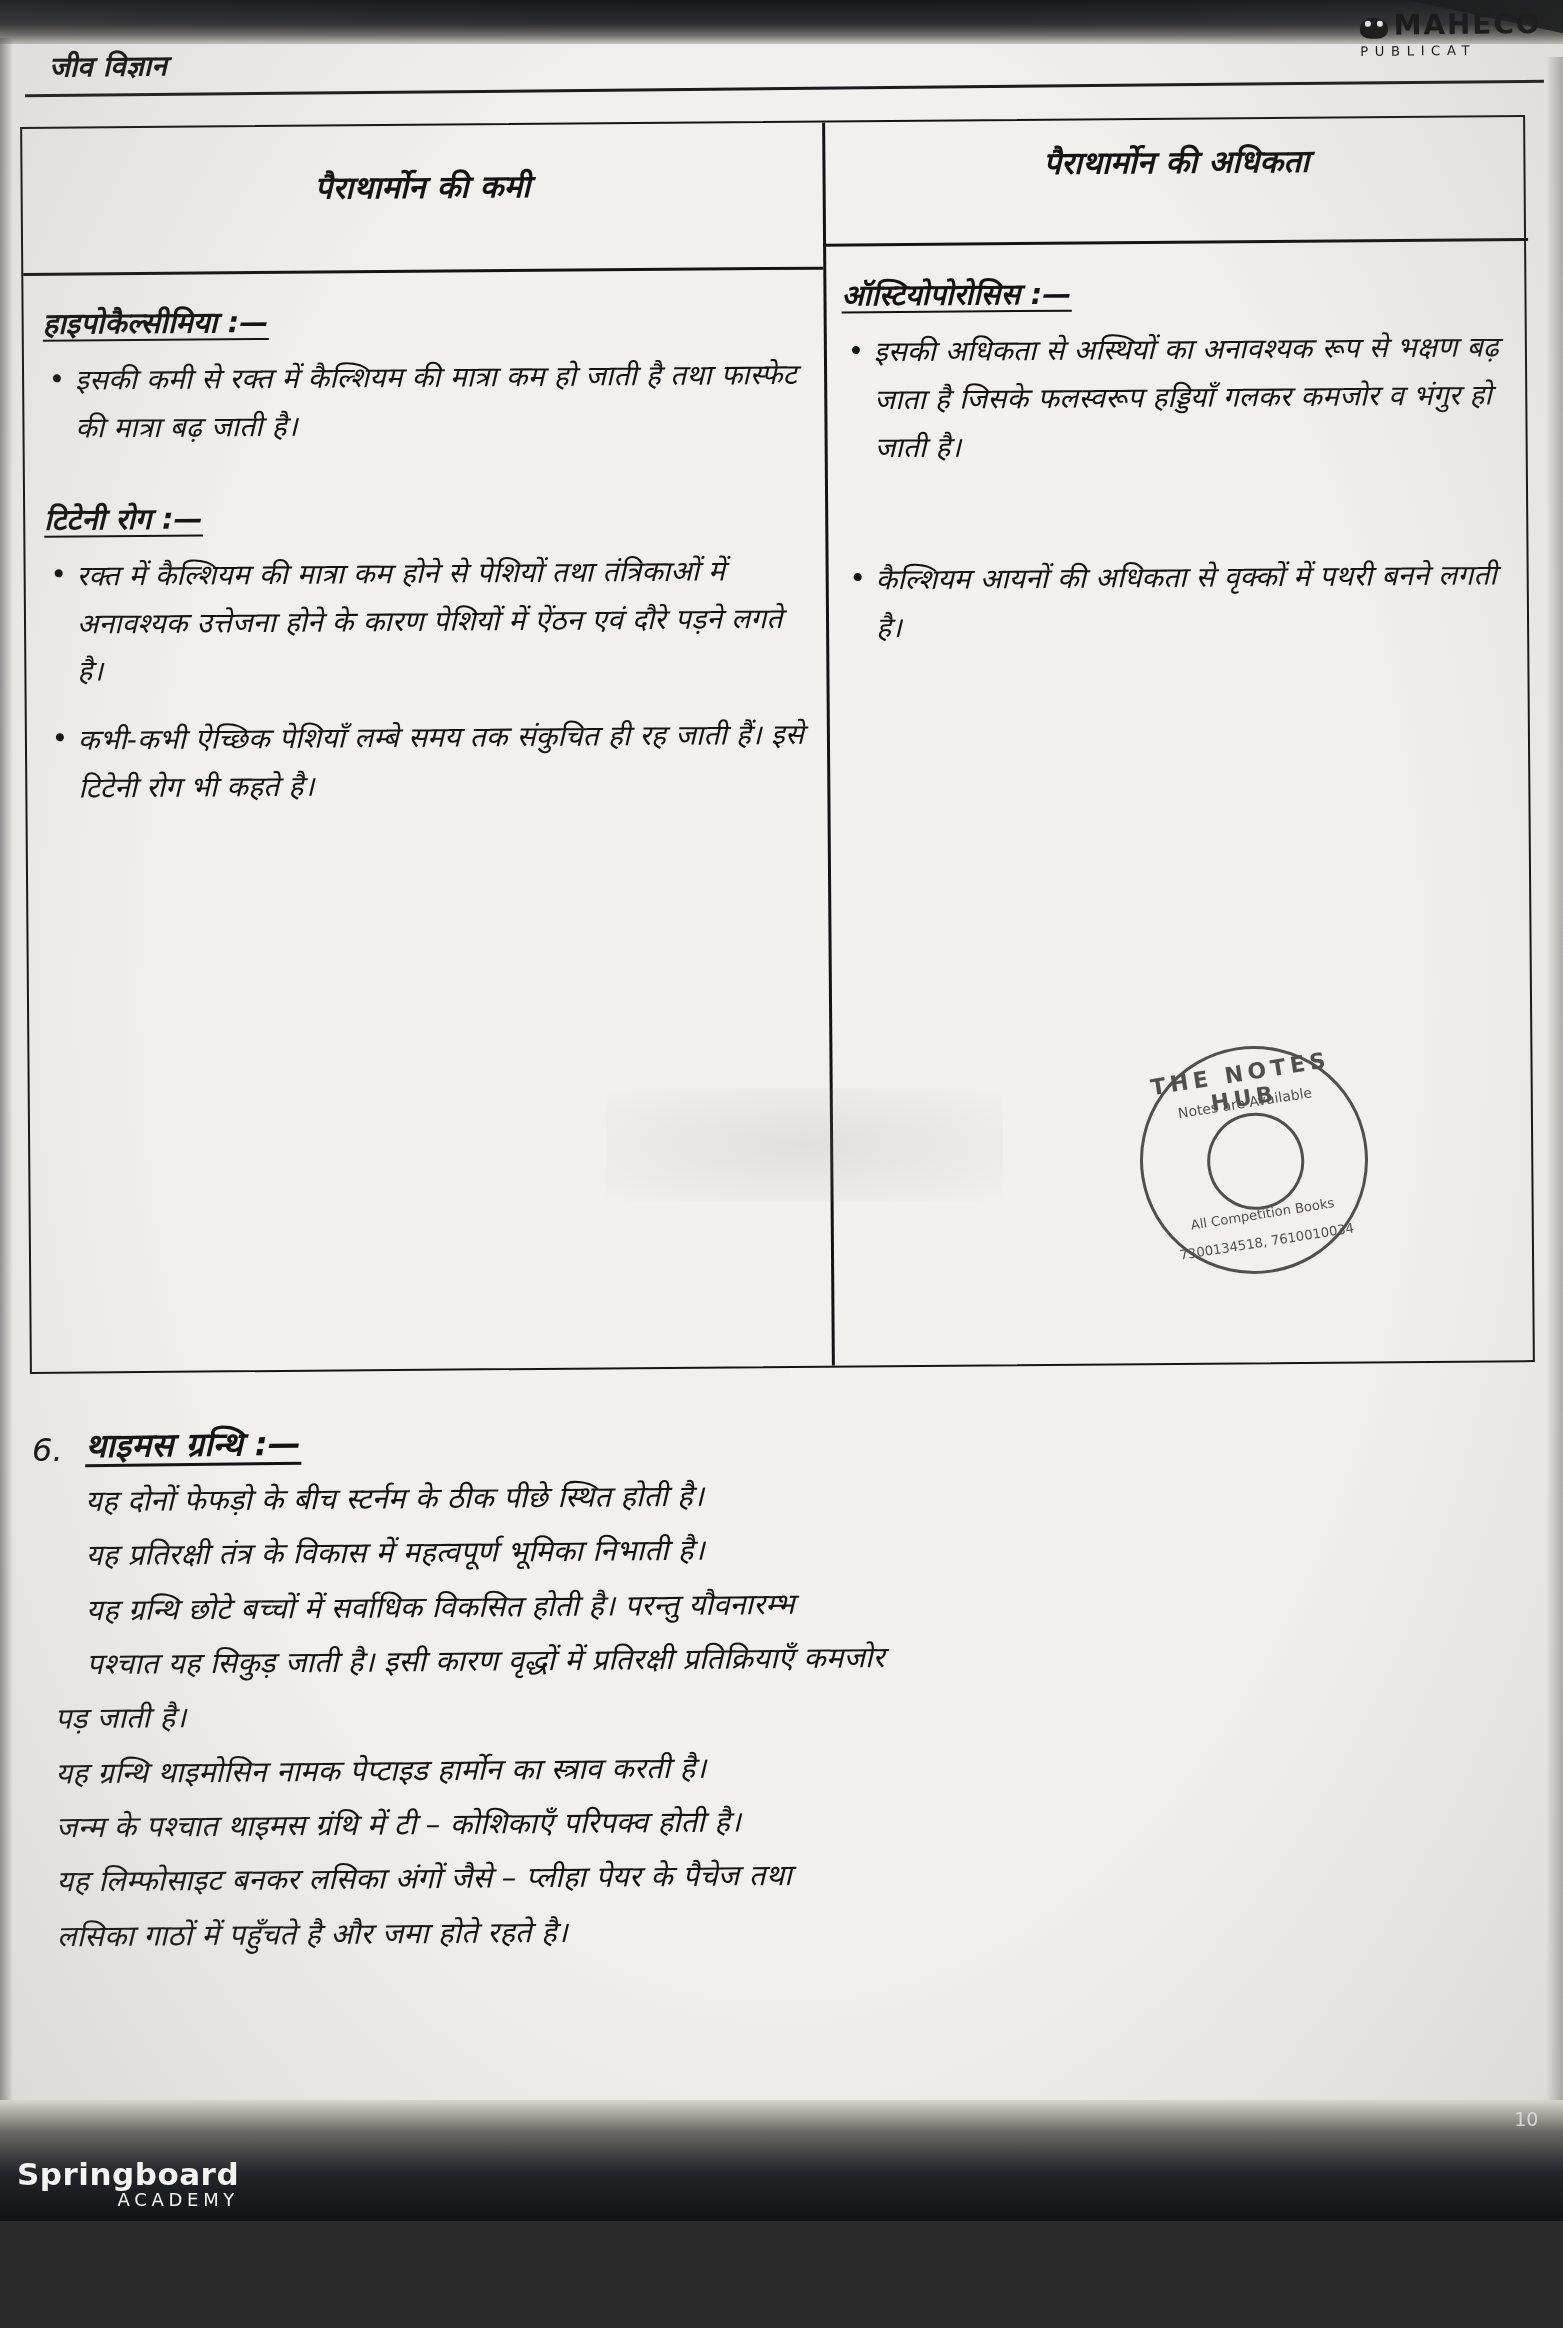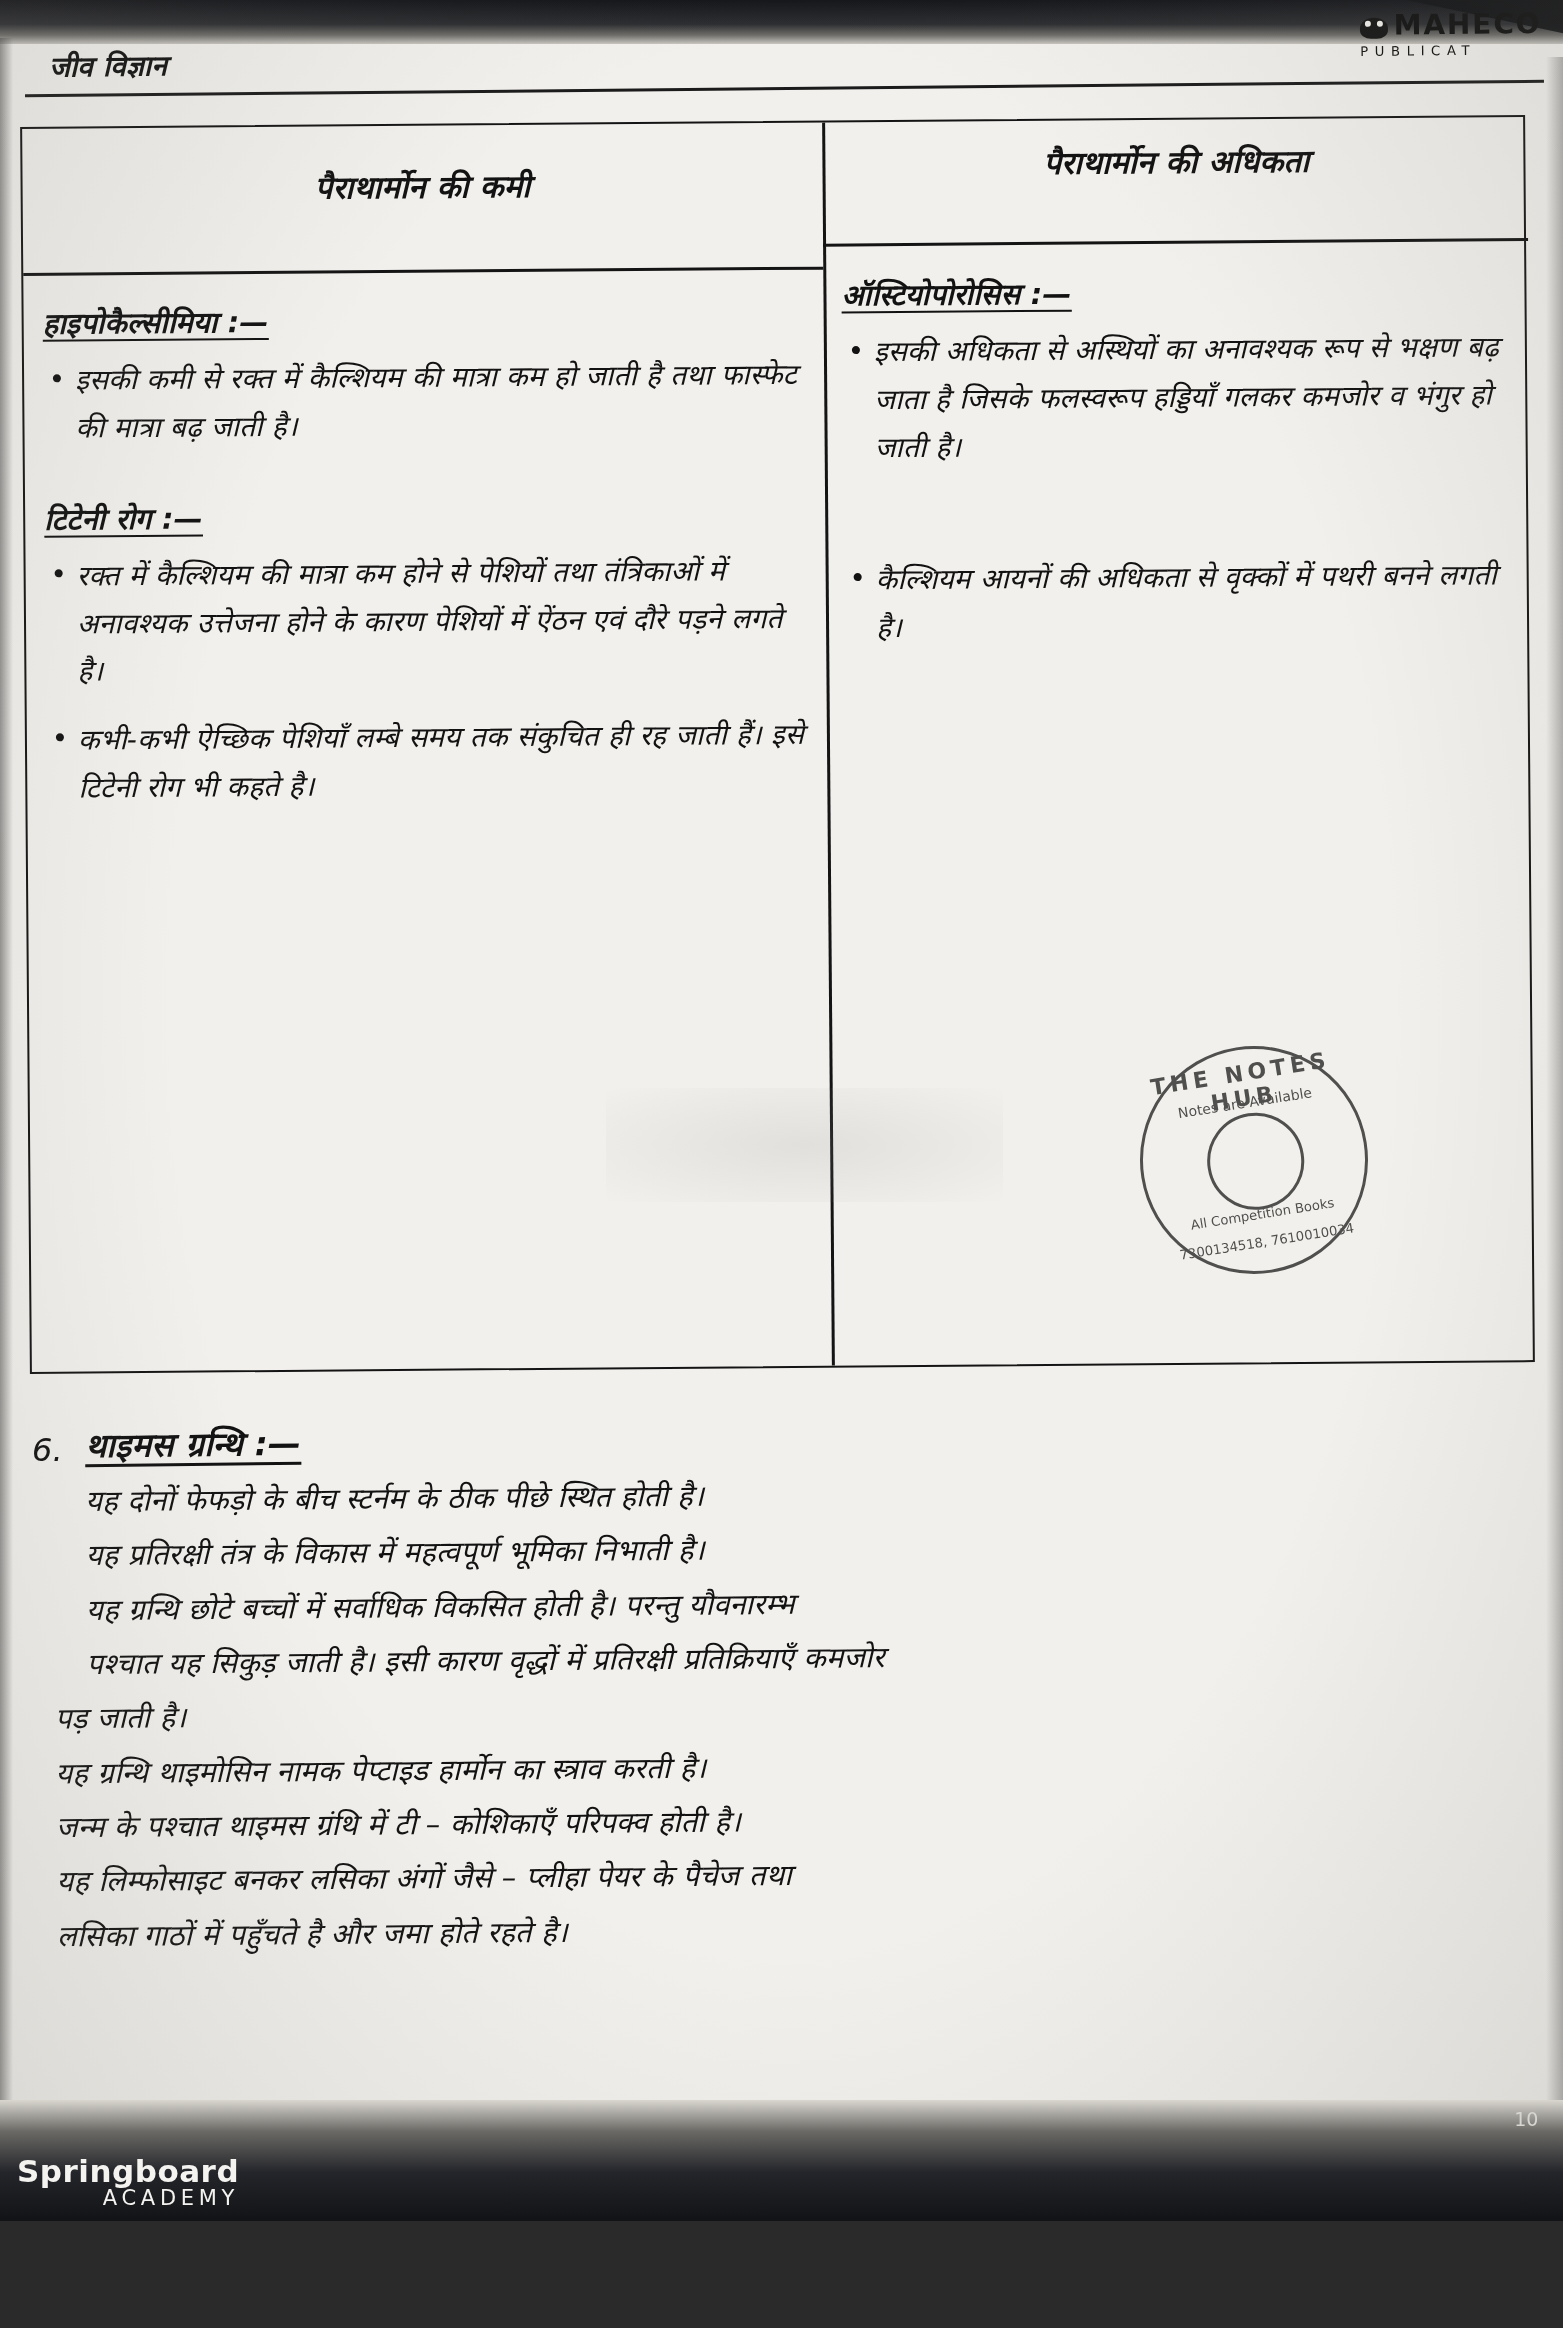--- a/index.html
+++ b/index.html
@@ -303,21 +303,21 @@
     color: #f4f3f0;
     font-family: "DejaVu Sans", sans-serif;
     margin-top: 43px;
   }
   .footer-logo .fl-main {
     font-size: 31px;
     font-weight: bold;
     letter-spacing: 0.5px;
   }
   .footer-logo .fl-sub {
-    font-size: 21px;
+    font-size: 18px;
     letter-spacing: 4.7px;
     text-align: right;
     margin-top: -3.8px;
   }
   .page-number {
     position: absolute;
     right: 24.6px;
     bottom: 91px;
     font-size: 19px;
     color: #d8d6d2;

